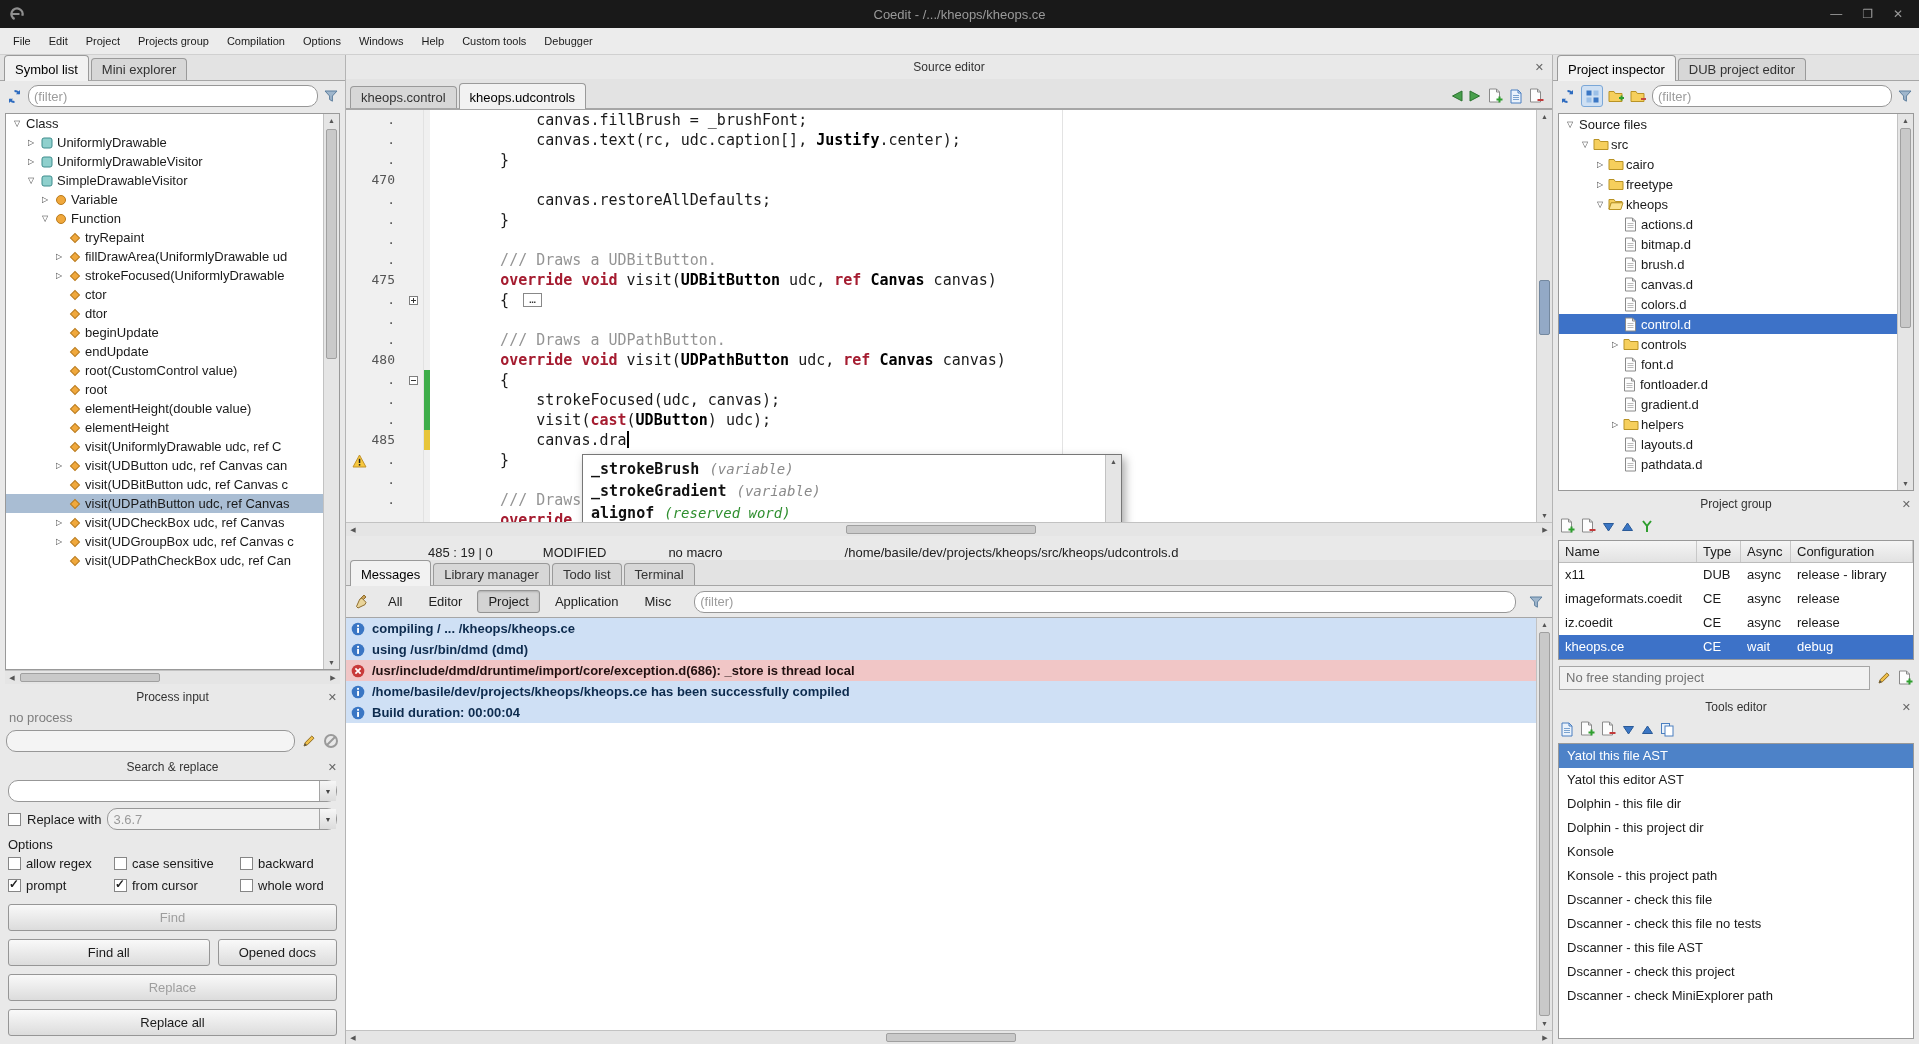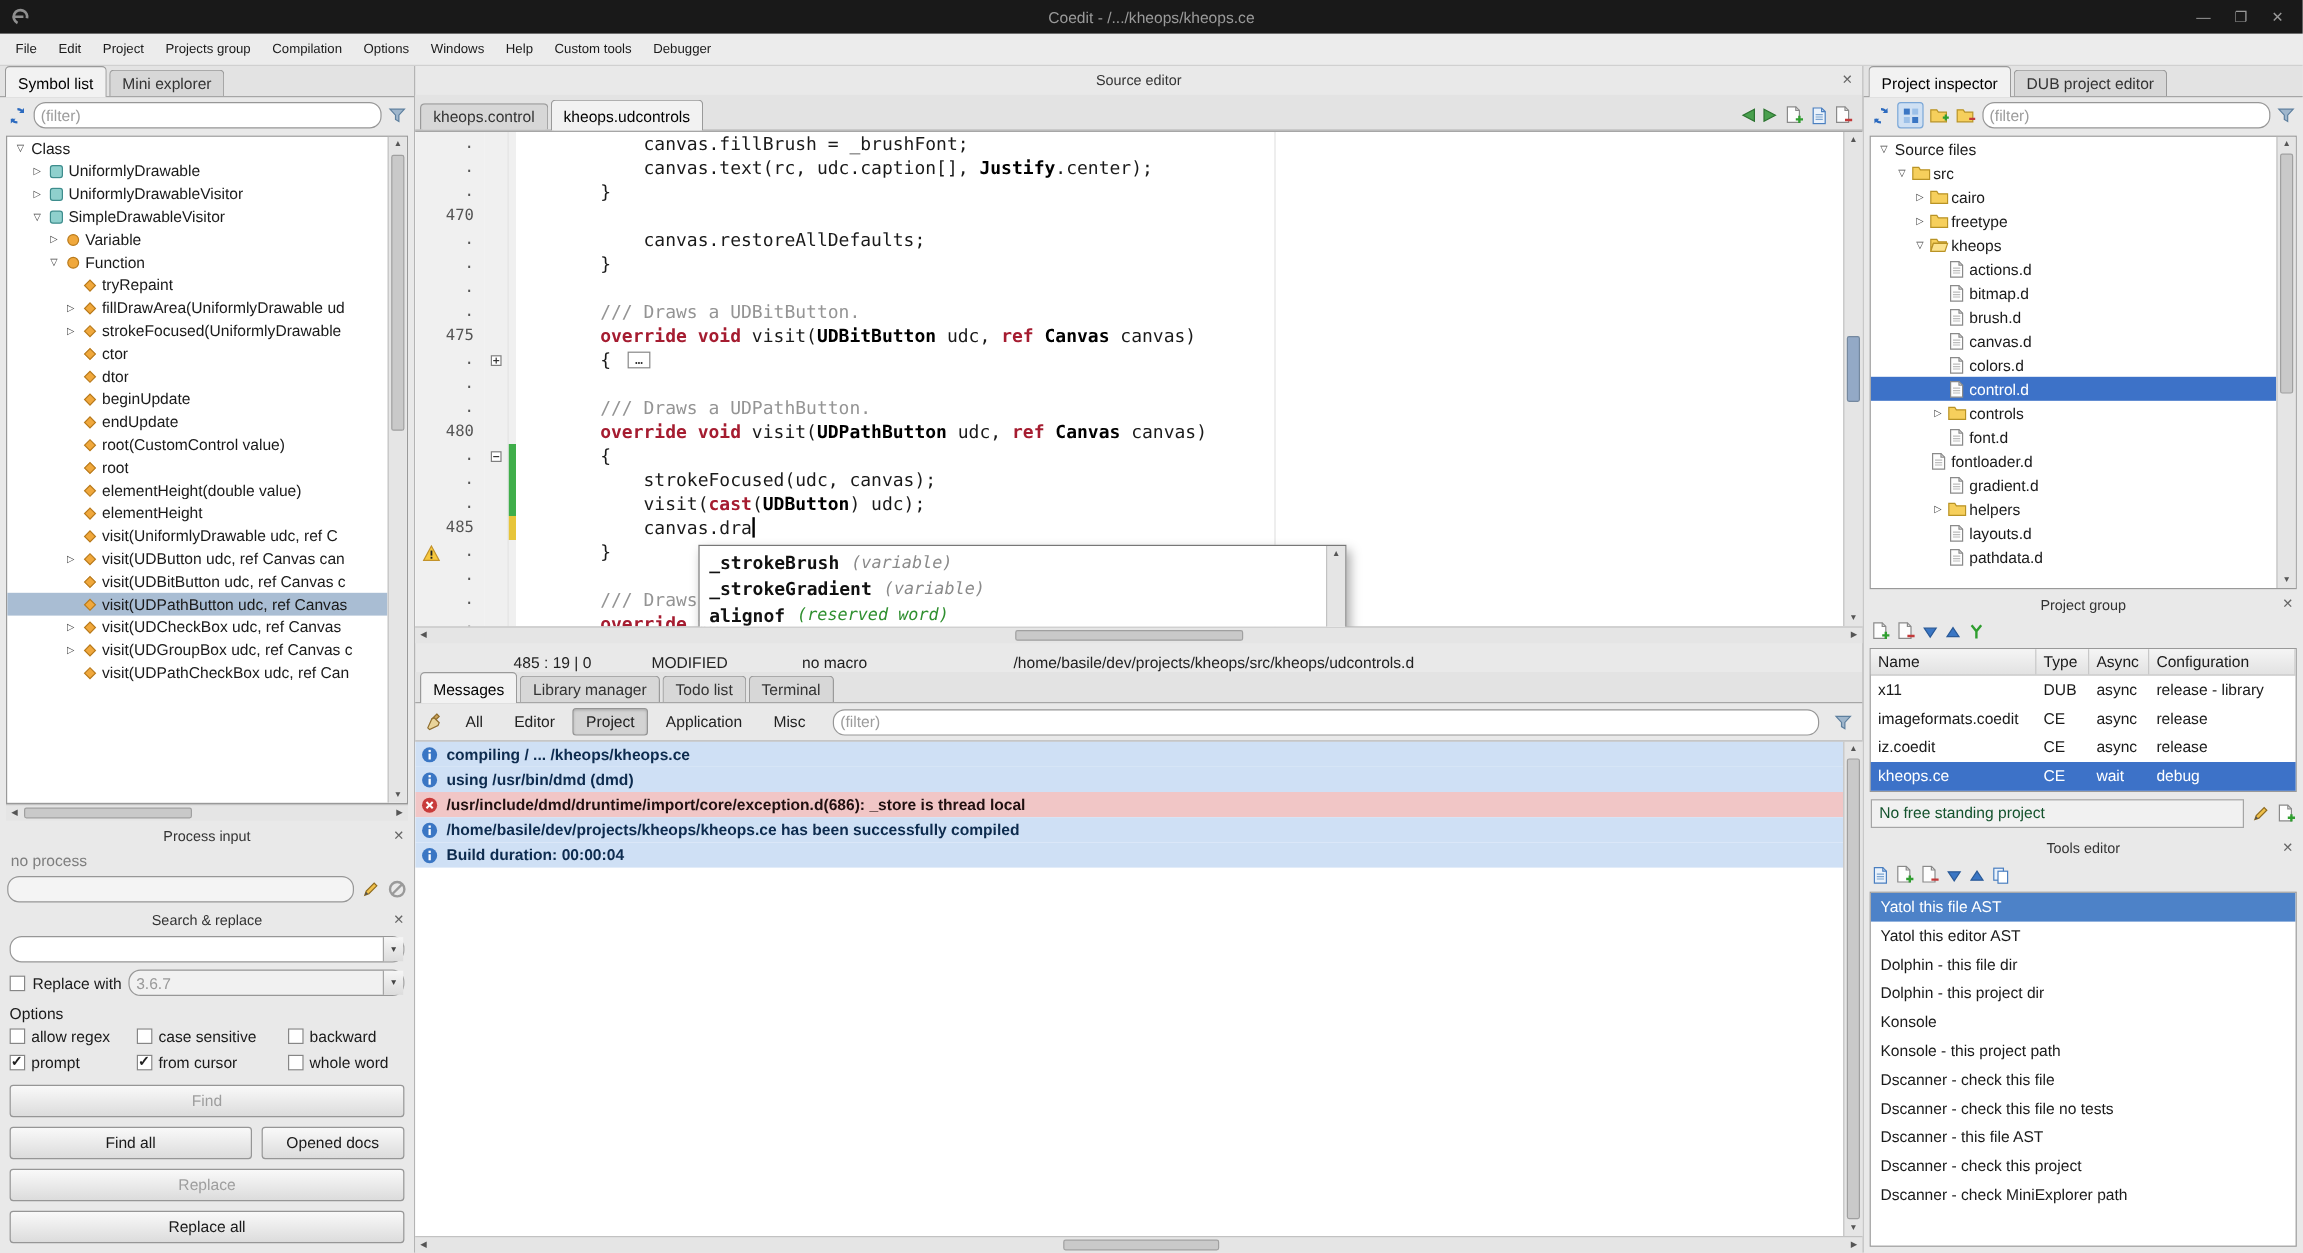--- a/index.html
+++ b/index.html
@@ -122,21 +122,21 @@
   .ftree-row { height:20px; }
   #group-table { margin:2px 5px; border:1px solid #999; background:#fff; font-size:13px; flex:none; }
   .gt-header { display:flex; background:linear-gradient(#f5f5f5,#e2e2e2); border-bottom:1px solid #bcbcbc; height:22px; }
   .gt-cell { padding-left:6px; overflow:hidden; white-space:nowrap; line-height:22px; }
   .gt-header .gt-cell { border-right:1px solid #c8c8c8; }
   .c0 { width:138px; flex:none; } .c1 { width:44px; flex:none; } .c2 { width:50px; flex:none; } .c3 { flex:1; }
   .gt-row { display:flex; height:24px; }
   .gt-row .gt-cell { line-height:24px; }
   .gt-row.selected { background:#3d72c8; color:#fff; }
   .free-row { display:flex; gap:6px; padding:4px 6px; align-items:center; flex:none; }
-  .free-box { flex:1; height:24px; background:#f1f1f1; border:1px solid #a5a5a5; font-size:13px; color:#14532d; line-height:22px; padding-left:6px; }
+  .free-box { flex:1; height:24px; background:#f1f1f1; border:1px solid #a5a5a5; font-size:13px; color:#737373; line-height:22px; padding-left:6px; }
   #tools-list { flex:1; margin:2px 5px 5px; border:1px solid #999; background:#fff; overflow:hidden; }
   .tool-item { height:24px; line-height:24px; padding-left:8px; font-size:13px; white-space:nowrap; }
   .tool-item.selected { background:#4d82c8; color:#fff; }
 </style>
 </head>
 <body>
 
 <div id="titlebar">
   <span class="tb-logo icon-wrap">
     <svg width="16" height="16" viewBox="0 0 16 16">
@@ -865,21 +865,21 @@
             <span class="expander"></span>
             <span class="tree-icon">
               <svg width="13" height="15" viewBox="0 0 13 15">
                 <path d="M1.5 1h7l3 3v10h-10z" fill="#fdfdfd" stroke="#8a8a8a"></path>
                 <path d="M8.5 1v3h3" fill="none" stroke="#8a8a8a"></path>
                 <path d="M3.5 6.5h6M3.5 8.5h6M3.5 10.5h6" stroke="#bcbcbc"></path>
               </svg>
             </span>
             <span class="tree-label">font.d</span>
           </div>
-          <div class="tree-row ftree-row" style="padding-left: 34px;">
+          <div class="tree-row ftree-row" style="padding-left: 48px;">
             <span class="expander"></span>
             <span class="tree-icon">
               <svg width="13" height="15" viewBox="0 0 13 15">
                 <path d="M1.5 1h7l3 3v10h-10z" fill="#fdfdfd" stroke="#8a8a8a"></path>
                 <path d="M8.5 1v3h3" fill="none" stroke="#8a8a8a"></path>
                 <path d="M3.5 6.5h6M3.5 8.5h6M3.5 10.5h6" stroke="#bcbcbc"></path>
               </svg>
             </span>
             <span class="tree-label">fontloader.d</span>
           </div>

